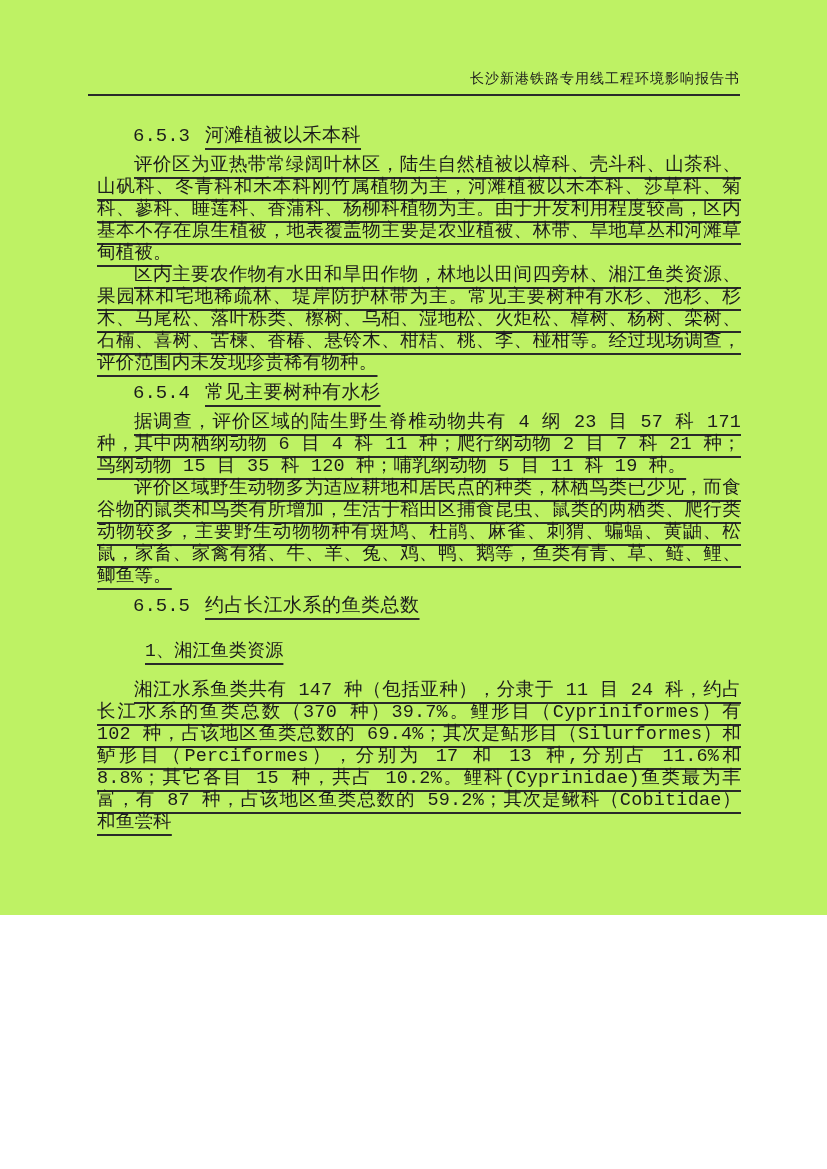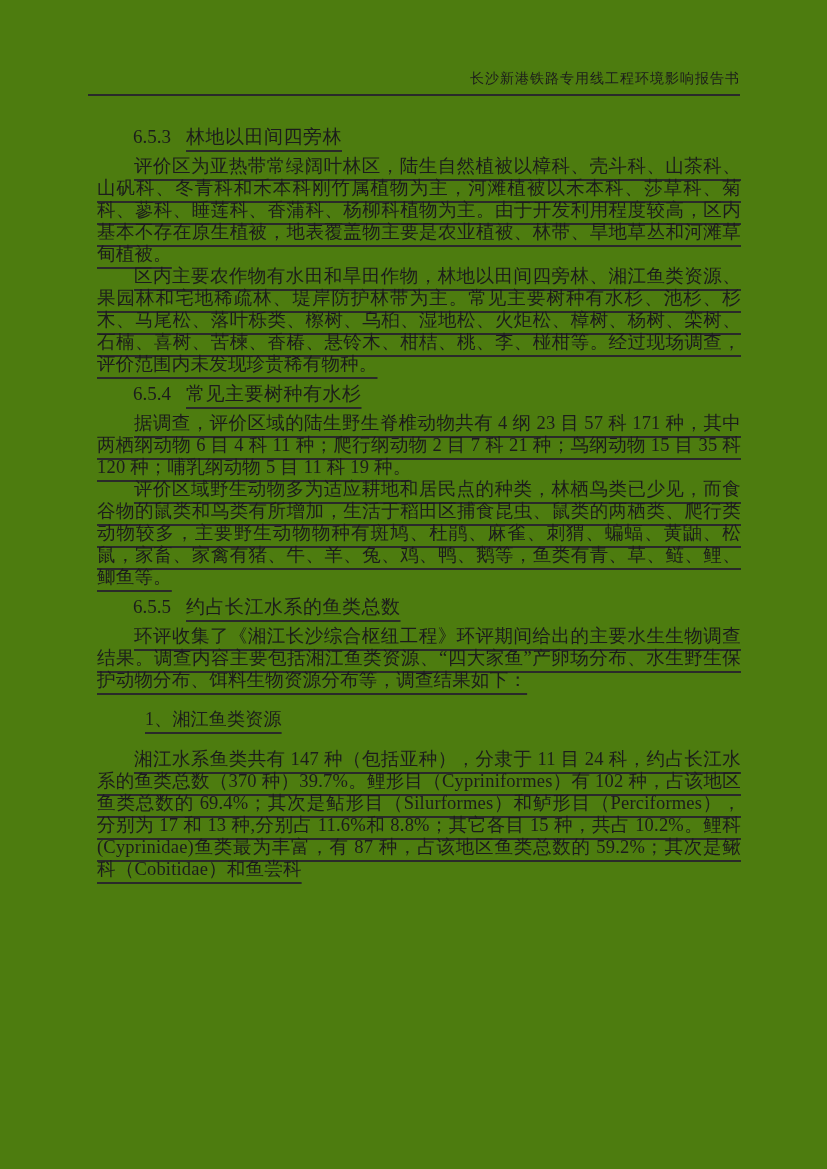--- a/index.html
+++ b/index.html
@@ -3,24 +3,24 @@
 <meta charset="utf-8">
 <style>
   html, body {
     margin: 0;
     padding: 0;
     background: #ffffff;
   }
   .page {
     position: relative;
     width: 827px;
-    height: 1169px;
-    background: #4d7c0f;
+    height: 915px;
+    background: #bef264;
     color: #1c1c1c;
-    font-family: Liberation Serif, serif;
+    font-family: Liberation Mono, monospace;
     overflow: hidden;
   }
   .header {
     position: absolute;
     left: 88px;
     top: 70px;
     width: 652px;
     text-align: right;
     font-size: 14px;
     letter-spacing: 1px;
@@ -82,35 +82,34 @@
 
 <div class="page">
 
   <div class="header">
     <span>长沙新港铁路专用线工程环境影响报告书</span>
   </div>
 
   <div class="content">
 
     <h2 class="section-heading">
-      <span class="h-num">6.5.3</span><span class="h-title u">林地以田间四旁林</span>
+      <span class="h-num">6.5.3</span><span class="h-title u">河滩植被以禾本科</span>
     </h2>
     <p class="body u">评价区为亚热带常绿阔叶林区，陆生自然植被以樟科、壳斗科、山茶科、山矾科、冬青科和禾本科刚竹属植物为主，河滩植被以禾本科、莎草科、菊科、蓼科、睡莲科、香蒲科、杨柳科植物为主。由于开发利用程度较高，区内基本不存在原生植被，地表覆盖物主要是农业植被、林带、旱地草丛和河滩草甸植被。</p>
     <p class="body u">区内主要农作物有水田和旱田作物，林地以田间四旁林、湘江鱼类资源、果园林和宅地稀疏林、堤岸防护林带为主。常见主要树种有水杉、池杉、杉木、马尾松、落叶栎类、檫树、乌桕、湿地松、火炬松、樟树、杨树、栾树、石楠、喜树、苦楝、香椿、悬铃木、柑桔、桃、李、椪柑等。经过现场调查，评价范围内未发现珍贵稀有物种。</p>
 
     <h2 class="section-heading">
       <span class="h-num">6.5.4</span><span class="h-title u">常见主要树种有水杉</span>
     </h2>
     <p class="body u">据调查，评价区域的陆生野生脊椎动物共有 4 纲 23 目 57 科 171 种，其中两栖纲动物 6 目 4 科 11 种；爬行纲动物 2 目 7 科 21 种；鸟纲动物 15 目 35 科 120 种；哺乳纲动物 5 目 11 科 19 种。</p>
     <p class="body u">评价区域野生动物多为适应耕地和居民点的种类，林栖鸟类已少见，而食谷物的鼠类和鸟类有所增加，生活于稻田区捕食昆虫、鼠类的两栖类、爬行类动物较多，主要野生动物物种有斑鸠、杜鹃、麻雀、刺猬、蝙蝠、黄鼬、松鼠，家畜、家禽有猪、牛、羊、兔、鸡、鸭、鹅等，鱼类有青、草、鲢、鲤、鲫鱼等。</p>
 
     <h2 class="section-heading">
       <span class="h-num">6.5.5</span><span class="h-title u">约占长江水系的鱼类总数</span>
     </h2>
-    <p class="body u">环评收集了《湘江长沙综合枢纽工程》环评期间给出的主要水生生物调查结果。调查内容主要包括湘江鱼类资源、“四大家鱼”产卵场分布、水生野生保护动物分布、饵料生物资源分布等，调查结果如下：</p>
 
     <p class="subhead u">1、湘江鱼类资源</p>
     <p class="body u">湘江水系鱼类共有 147 种（包括亚种），分隶于 11 目 24 科，约占长江水系的鱼类总数（370 种）39.7%。鲤形目（Cypriniformes）有 102 种，占该地区鱼类总数的 69.4%；其次是鲇形目（Silurformes）和鲈形目（Perciformes），分别为 17 和 13 种,分别占 11.6%和 8.8%；其它各目 15 种，共占 10.2%。鲤科(Cyprinidae)鱼类最为丰富，有 87 种，占该地区鱼类总数的 59.2%；其次是鳅科（Cobitidae）和鱼尝科</p>
 
   </div>
 
 
 </div>
 
 </body></html>

